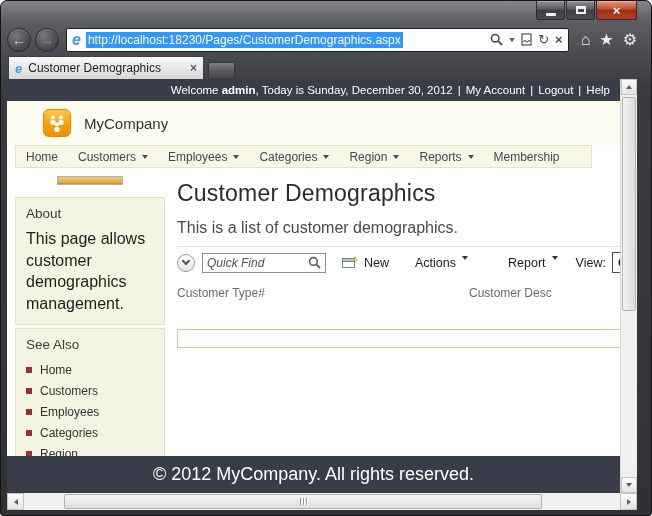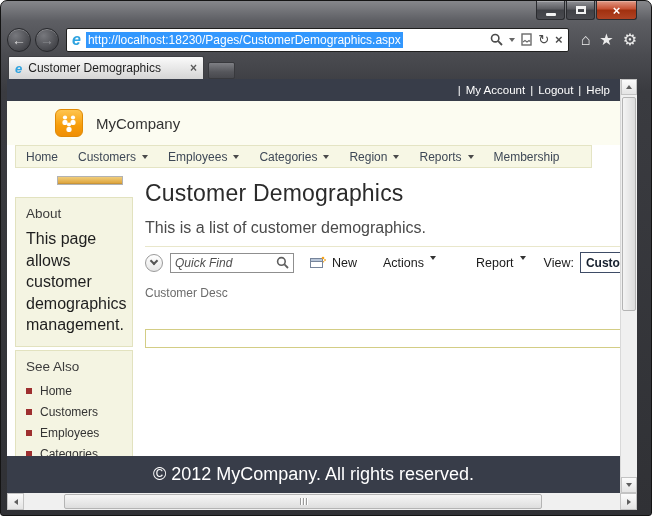--- a/index.html
+++ b/index.html
@@ -102,41 +102,41 @@
   .welcome-bar{
     height:22px; background:#383d49; color:#fff; font-size:11.5px;
     display:flex; align-items:center; justify-content:flex-end; gap:5px; padding-right:10px; flex:none;
     white-space:nowrap;
   }
   .welcome-bar b{ font-weight:bold; }
   .welcome-link{ color:#fff; text-decoration:none; }
   .sep{ color:#fff; }
 
   
-  .site-header{ height:44px; background:#fcfcf1; display:flex; align-items:center; padding-left:48px; flex:none; }
+  .site-header{ height:44px; background:#fcfcf1; display:flex; align-items:center; padding-left:36px; flex:none; }
   .logo-box{
     width:28px; height:28px; border-radius:6px;
     background:linear-gradient(#ffc54f,#f79d0a 60%,#ef8e06);
     border:1px solid #e08a05;
     display:flex; align-items:center; justify-content:center; flex:none;
   }
   .brand-name{ font-size:15px; color:#333; margin-left:13px; }
 
   
   .menubar{
     height:23px; margin:0 28px 0 8px; background:#f7f7e5;
     border:1px solid #e4e4c4; display:flex; align-items:center; font-size:12px; color:#3e4856; flex:none;
   }
   .menu-item{ padding:0 10px; display:flex; align-items:center; gap:6px; text-decoration:none; color:#3e4856; white-space:nowrap; }
   .menu-item .caret{ color:#4a4a4a; }
 
   
   .content{ flex:1; display:flex; background:#fff; overflow:hidden; }
 
-  .sidebar{ width:126px; flex:none; display:flex; flex-direction:column; padding:6px 0 6px 8px; }
+  .sidebar{ width:158px; flex:none; display:flex; flex-direction:column; padding:6px 0 6px 8px; }
   .sidebar-image{
     width:66px; height:46px; margin:2px auto 12px 42px; position:relative;
     border:1px solid #b2b2b2; background:linear-gradient(#ffffff,#ebebeb);
     box-shadow:-8px 10px 10px -7px rgba(0,0,0,.25);
   }
   .sidebar-image .img-topbar{ height:7px; background:linear-gradient(#f0cd7c,#dfa63f); border-bottom:1px solid #c9963a; }
   .sidebar-image .img-cols{ position:absolute; top:8px; bottom:0; left:0; right:0; display:flex; }
   .sidebar-image .img-col{ flex:1; border-right:1px solid #cfcfcf; }
   .sidebar-image .img-col:last-child{ border-right:none; }
 
@@ -244,20 +244,21 @@
       <span class="tab-title">Customer Demographics</span>
       <span class="tab-close">×</span>
     </div>
     <div class="newtab-btn"></div>
   </div>
 
   <div class="browser-body">
     <div class="page">
 
       <div class="welcome-bar">
+        <span><span>Welcome</span> <b>admin</b><span>, Today is Sunday, December 30, 2012</span></span>
         <span class="sep">|</span>
         <a class="welcome-link" href="#">My Account</a>
         <span class="sep">|</span>
         <a class="welcome-link" href="#">Logout</a>
         <span class="sep">|</span>
         <a class="welcome-link" href="#">Help</a>
       </div>
 
       <div class="site-header">
         <div class="logo-box">
@@ -384,20 +385,21 @@
             </div>
             <div class="tool-btn ml40">
               <span>Report</span>
               <span class="caret"></span>
             </div>
             <span class="view-label">View:</span>
             <div class="view-select">Customer Demographics</div>
           </div>
 
           <div class="grid-header">
+            <div class="grid-col1">Customer Type#</div>
             <div class="grid-col2">Customer Desc</div>
           </div>
 
 
           <div class="pager-box"></div>
         </main>
       </div>
 
       <footer class="site-footer">
         <span>© 2012 MyCompany. All rights reserved.</span>

